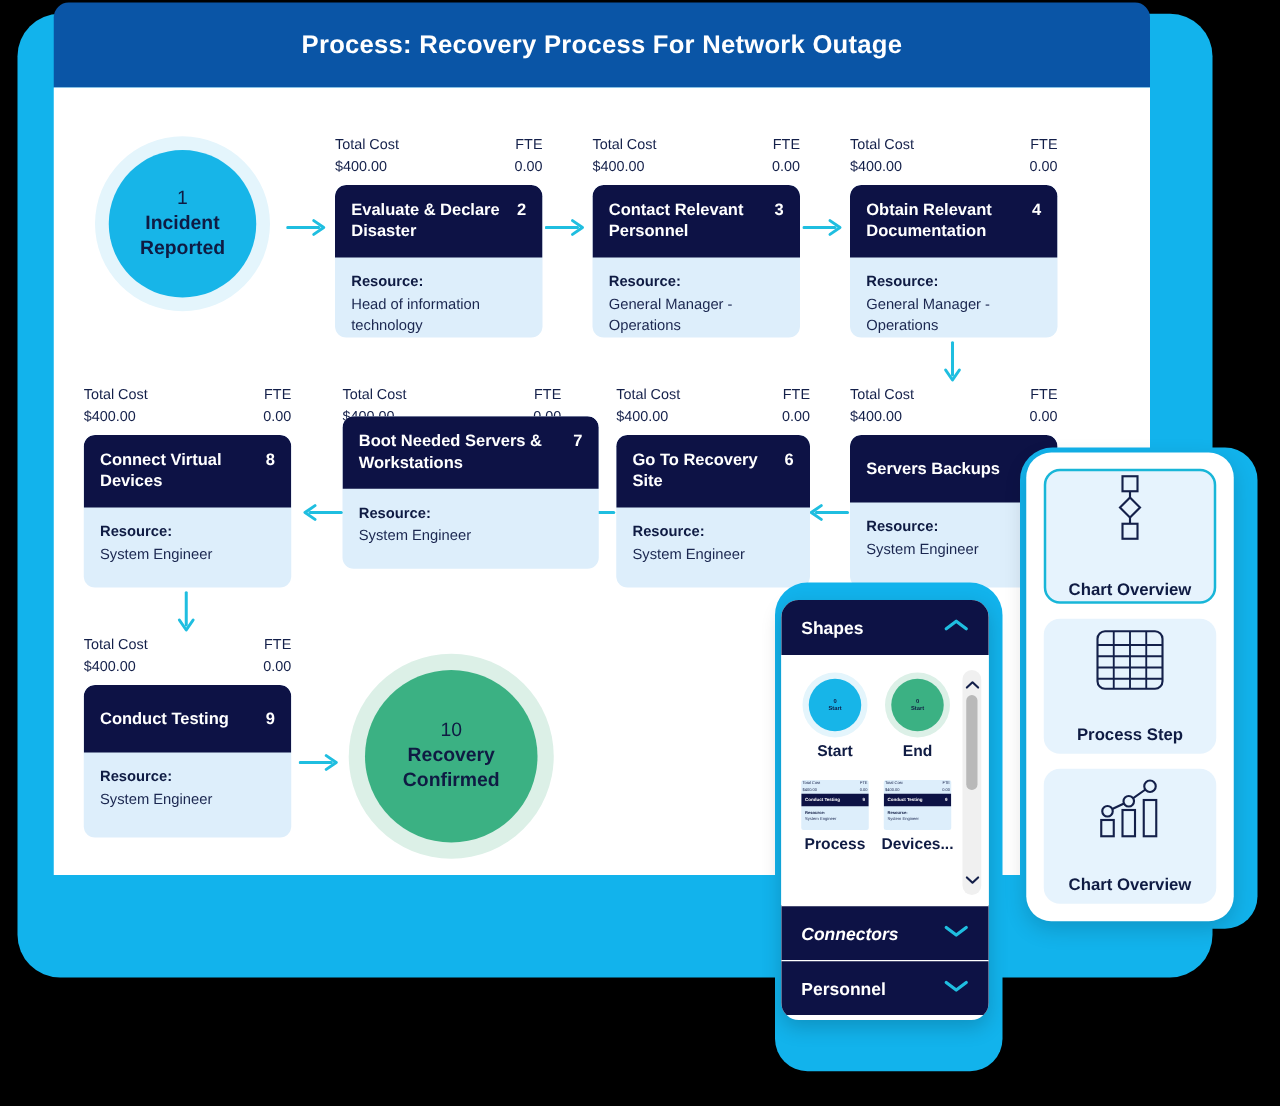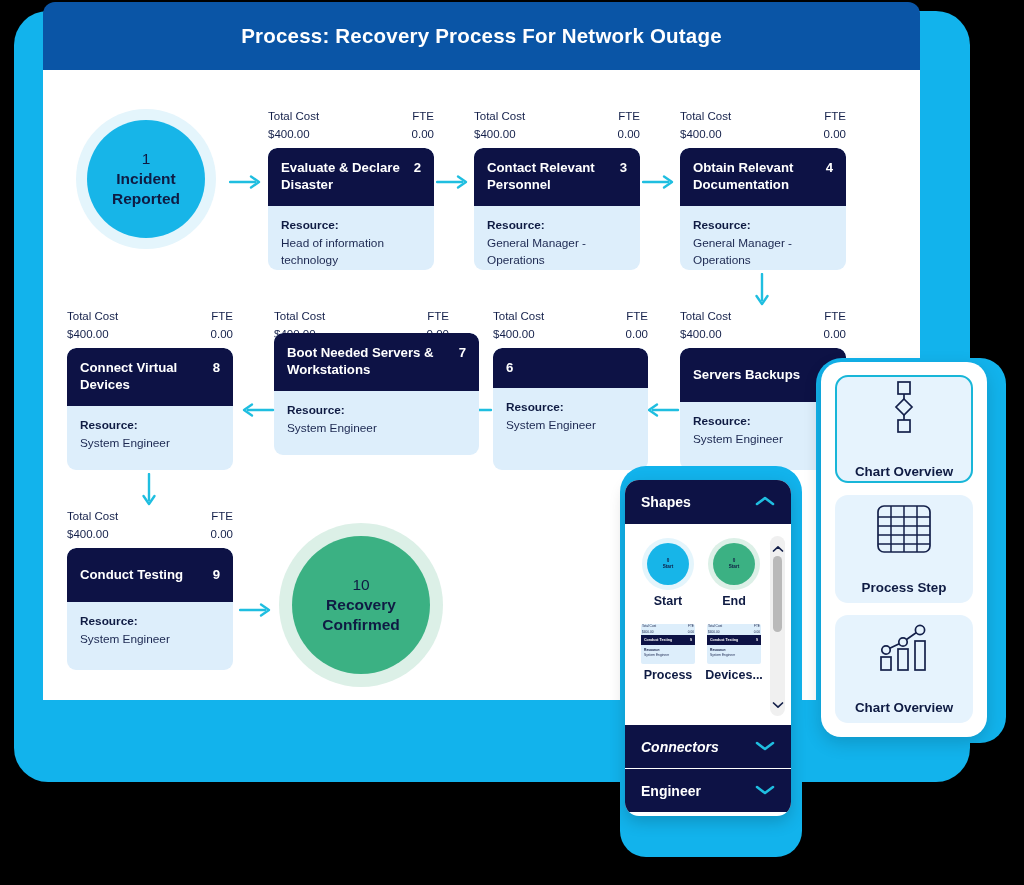--- a/index.html
+++ b/index.html
@@ -450,20 +450,21 @@
           <span class="mlabel">Total Cost</span>
           <span class="mval">$400.00</span>
         </div>
       <div class="mcol right">
           <span class="mlabel">FTE</span>
           <span class="mval">0.00</span>
         </div>
     </div>
     <div class="card" style="left:450px; top:278px; width:155px; height:122px;">
       <div class="card-head">
+        <span class="card-title">Go To Recovery Site</span>
         <span class="card-num">6</span>
       </div>
       <div class="card-body">
         <div class="card-reslabel">Resource:</div>
         <div class="card-resval">System Engineer</div>
       </div>
     </div>
 
     <div class="arrow" style="left:414px; top:331px;">
       <svg width="36" height="18" viewBox="0 0 36 18">
@@ -666,21 +667,21 @@
     <div class="acc-head" style="border-top:1px solid #FFFFFF;font-style:italic;">
       <span class="acc-title">Connectors</span>
       <span>
         <svg width="20" height="12" viewBox="0 0 20 12">
             <path d="M2 3 L10 9 L18 3" stroke="#1FBEE0" stroke-width="2.6" fill="none" stroke-linecap="round" stroke-linejoin="round"></path>
           </svg>
       </span>
     </div>
 
     <div class="acc-head" style="border-top:1px solid #FFFFFF;">
-      <span class="acc-title">Engineer</span>
+      <span class="acc-title">Personnel</span>
       <span>
         <svg width="20" height="12" viewBox="0 0 20 12">
             <path d="M2 3 L10 9 L18 3" stroke="#1FBEE0" stroke-width="2.6" fill="none" stroke-linecap="round" stroke-linejoin="round"></path>
           </svg>
       </span>
     </div>
   </div>
 
   <div class="rphone"></div>
   <div class="rpanel">

